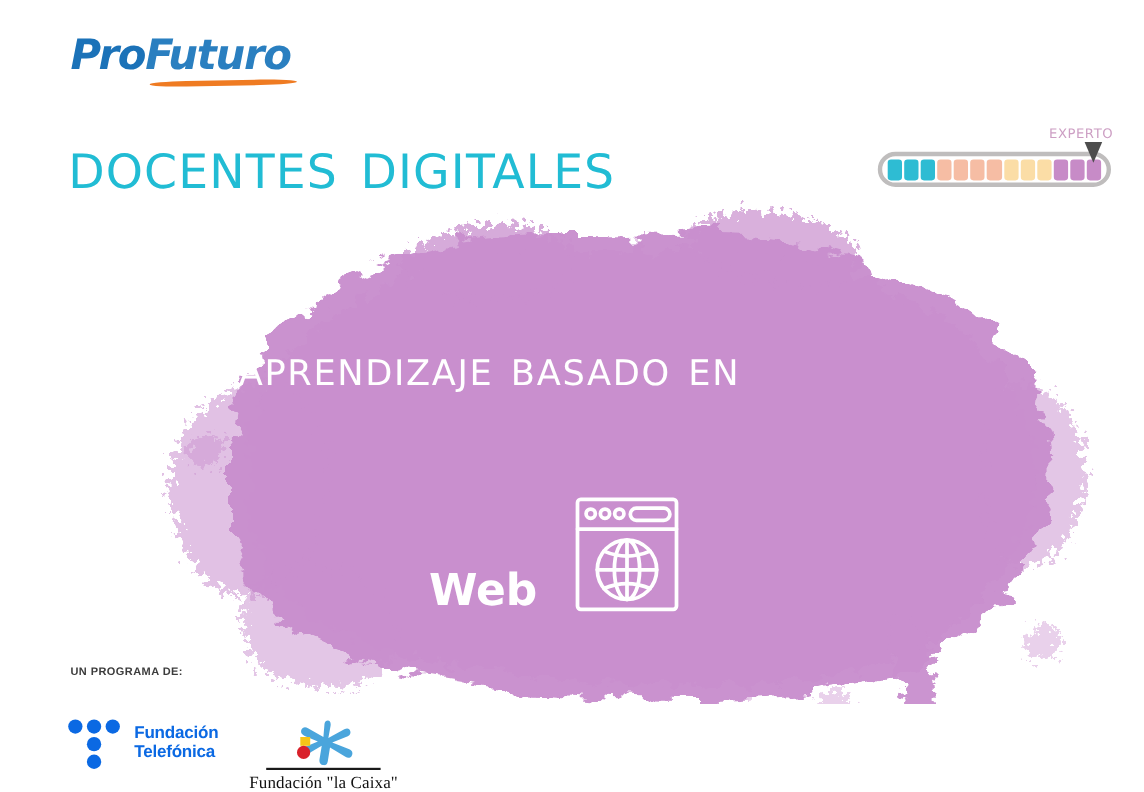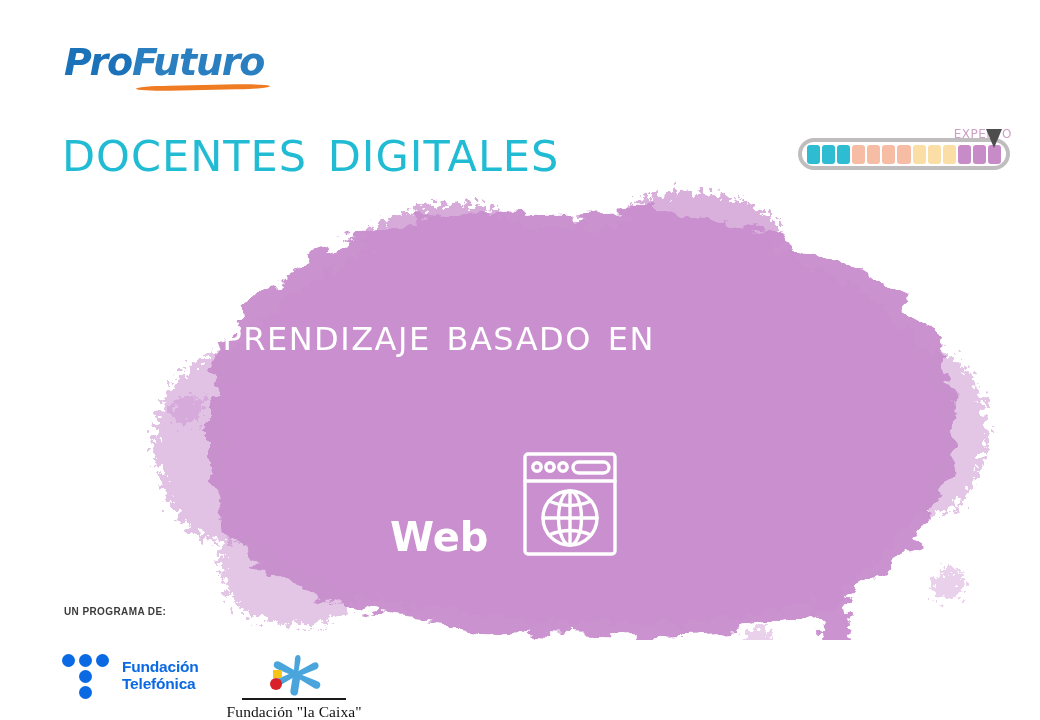--- a/index.html
+++ b/index.html
@@ -16,21 +16,21 @@
     width: 1040px;
     height: 720px;
     background: #ffffff;
     overflow: hidden;
   }
 
   
   #brand-logo {
     position: absolute;
     left: 64px;
-    top: 40px;
+    top: 28px;
     width: 230px;
     height: 62px;
   }
   #brand-logo .logo-text {
     font-family: "DejaVu Sans", sans-serif;
     font-style: italic;
     font-weight: bold;
     font-size: 38px;
     letter-spacing: -1.2px;
     color: #1b72b8;
@@ -69,21 +69,21 @@
   #level-meter {
     position: absolute;
     left: 798px;
     top: 106px;
     width: 216px;
     height: 70px;
   }
   #level-meter .meter-label {
     position: absolute;
     right: 2px;
-    top: 16px;
+    top: 4px;
     font-family: "DejaVu Sans", sans-serif;
     font-size: 17px;
     letter-spacing: 0.5px;
     color: #cd9fc4;
     font-variant: small-caps;
     text-transform: lowercase;
     white-space: nowrap;
   }
   #level-meter .meter-pointer {
     position: absolute;
@@ -123,21 +123,21 @@
     left: 60px;
     top: 160px;
     width: 940px;
     height: 480px;
     pointer-events: none;
   }
 
   
   #course-title {
     position: absolute;
-    left: 199px;
+    left: 217px;
     top: 300px;
     width: 700px;
     font-family: "DejaVu Sans", sans-serif;
     font-size: 45px;
     font-weight: 400;
     letter-spacing: 1.5px;
     line-height: 70px;
     color: #ffffff;
     font-variant: small-caps;
     text-transform: lowercase;

